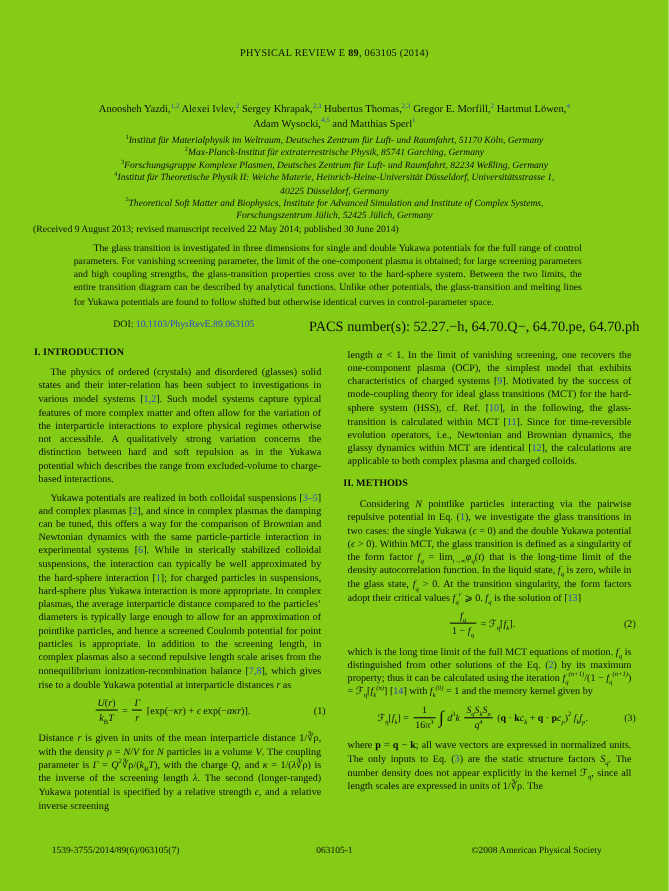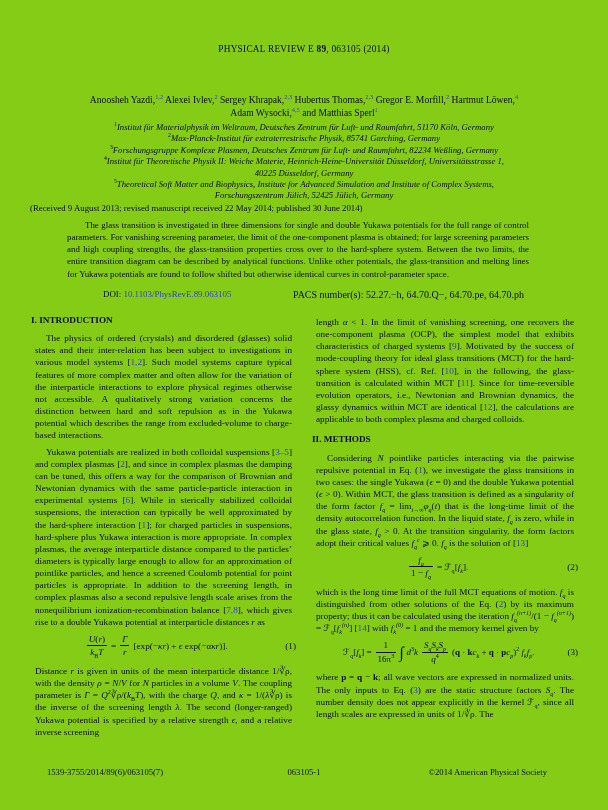--- a/index.html
+++ b/index.html
@@ -29,21 +29,21 @@
   .affils sup{ font-style:normal; }
   .received{
     position:absolute; top:203px; left:30px; right:30px; text-align:left;
     font-size:8.8px;
   }
   .abstract{
     position:absolute; top:219px; left:67px; width:462px;
     font-size:8.9px; line-height:12.15px; text-align:justify; text-indent:18px;
   }
   .doi-line{ position:absolute; top:289px; left:103px; font-size:8.9px; }
-  .pacs-line{ position:absolute; top:289px; left:293px; font-size:10px; }
+  .pacs-line{ position:absolute; top:289px; left:281px; font-size:13px; }
   .doi-link{ color:var(--link); text-decoration:none;margin-top:40px; }
   .col{
     position:absolute; top:312px; width:265px; height:452px; overflow:hidden;
     font-size:9.2px; line-height:12.15px; text-align:justify;
   }
   .col-left{ left:31px; }
   .col-right{ left:312px; width:266px; }
   .sec-heading{
     margin:2px 0 6px 0; text-align:left; font-weight:bold; font-size:9.2px;
     text-indent:0;
@@ -168,15 +168,15 @@
         <span class="eqtxt">(<b>q</b> · <b>k</b><i>c<sub>k</sub></i> + <b>q</b> · <b>p</b><i>c<sub>p</sub></i>)<sup>2</sup> <i>f<sub>k</sub>f<sub>p</sub></i>.</span>
       </span>
       <span class="eq-no">(3)</span>
     </div>
 
     <p class="cont">where <b>p</b> = <b>q</b> − <b>k</b>; all wave vectors are expressed in normalized units. The only inputs to Eq. (<span class="cite">3</span>) are the static structure factors <i>S<sub>q</sub></i>. The number density does not appear explicitly in the kernel ℱ<sub>q</sub>, since all length scales are expressed in units of 1/∛ρ. The</p>
   </div>
 
   <div class="footer-left">1539-3755/2014/89(6)/063105(7)</div>
   <div class="footer-center">063105-1</div>
-  <div class="footer-right">©2014 American Physical Society</div>
+  <div class="footer-right">©2008 American Physical Society</div>
 
 </div>
 
 </body></html>

